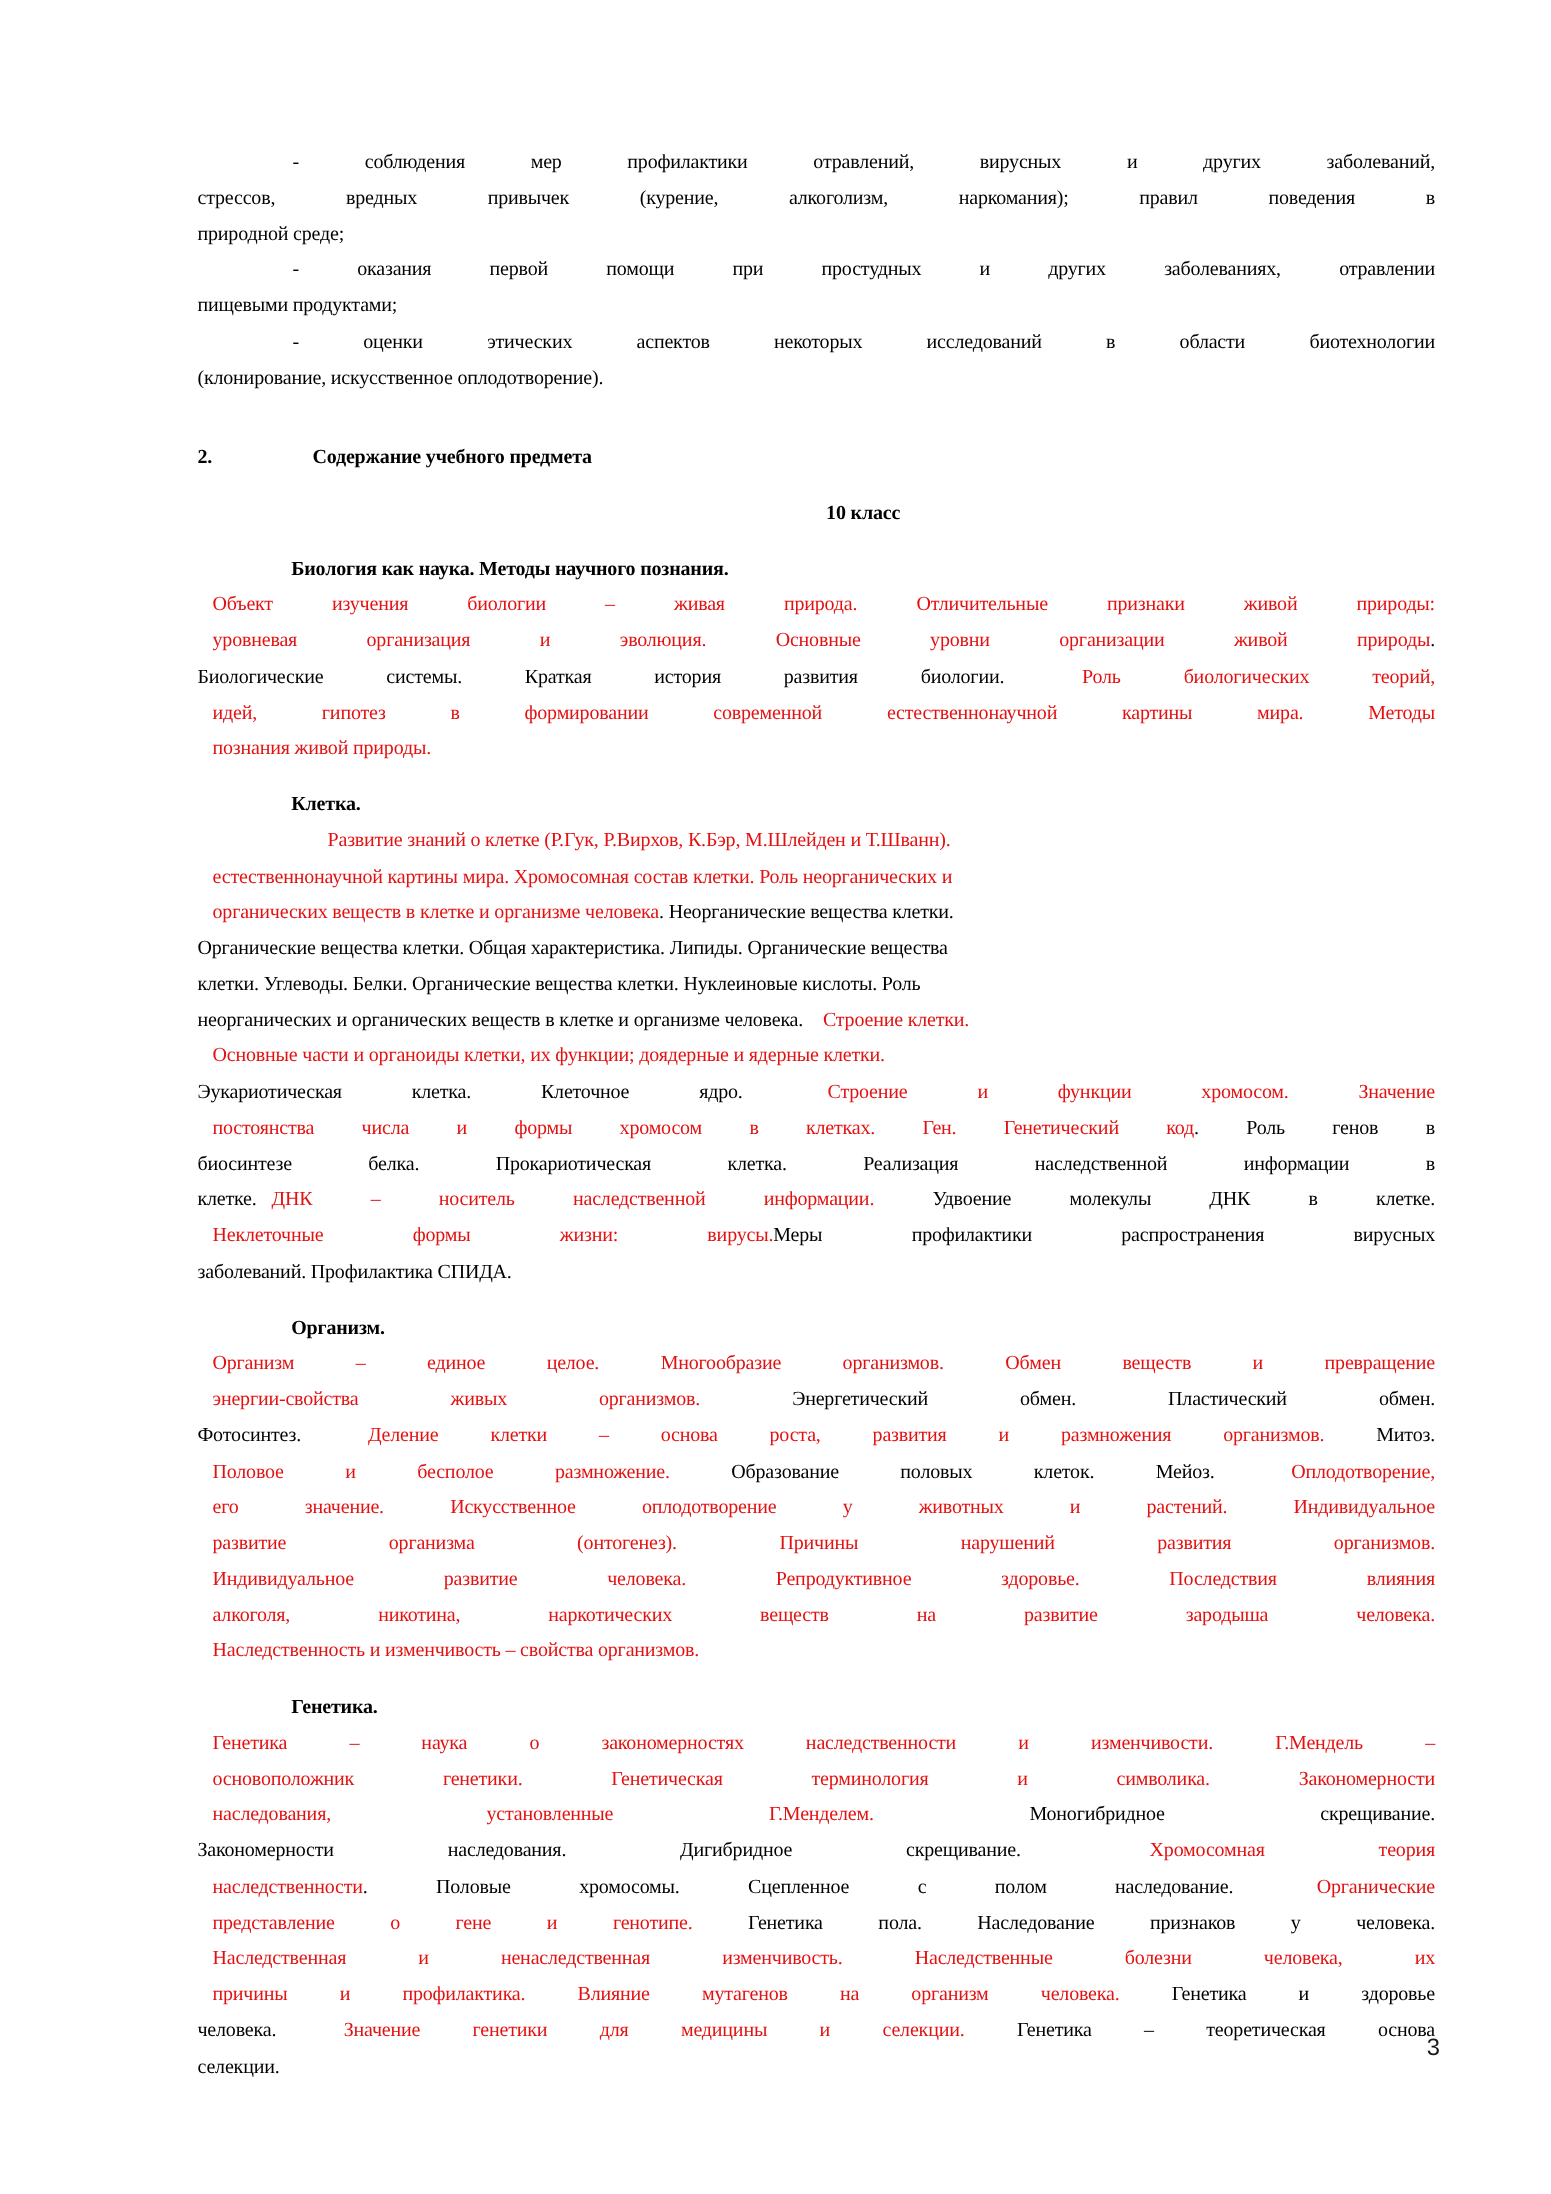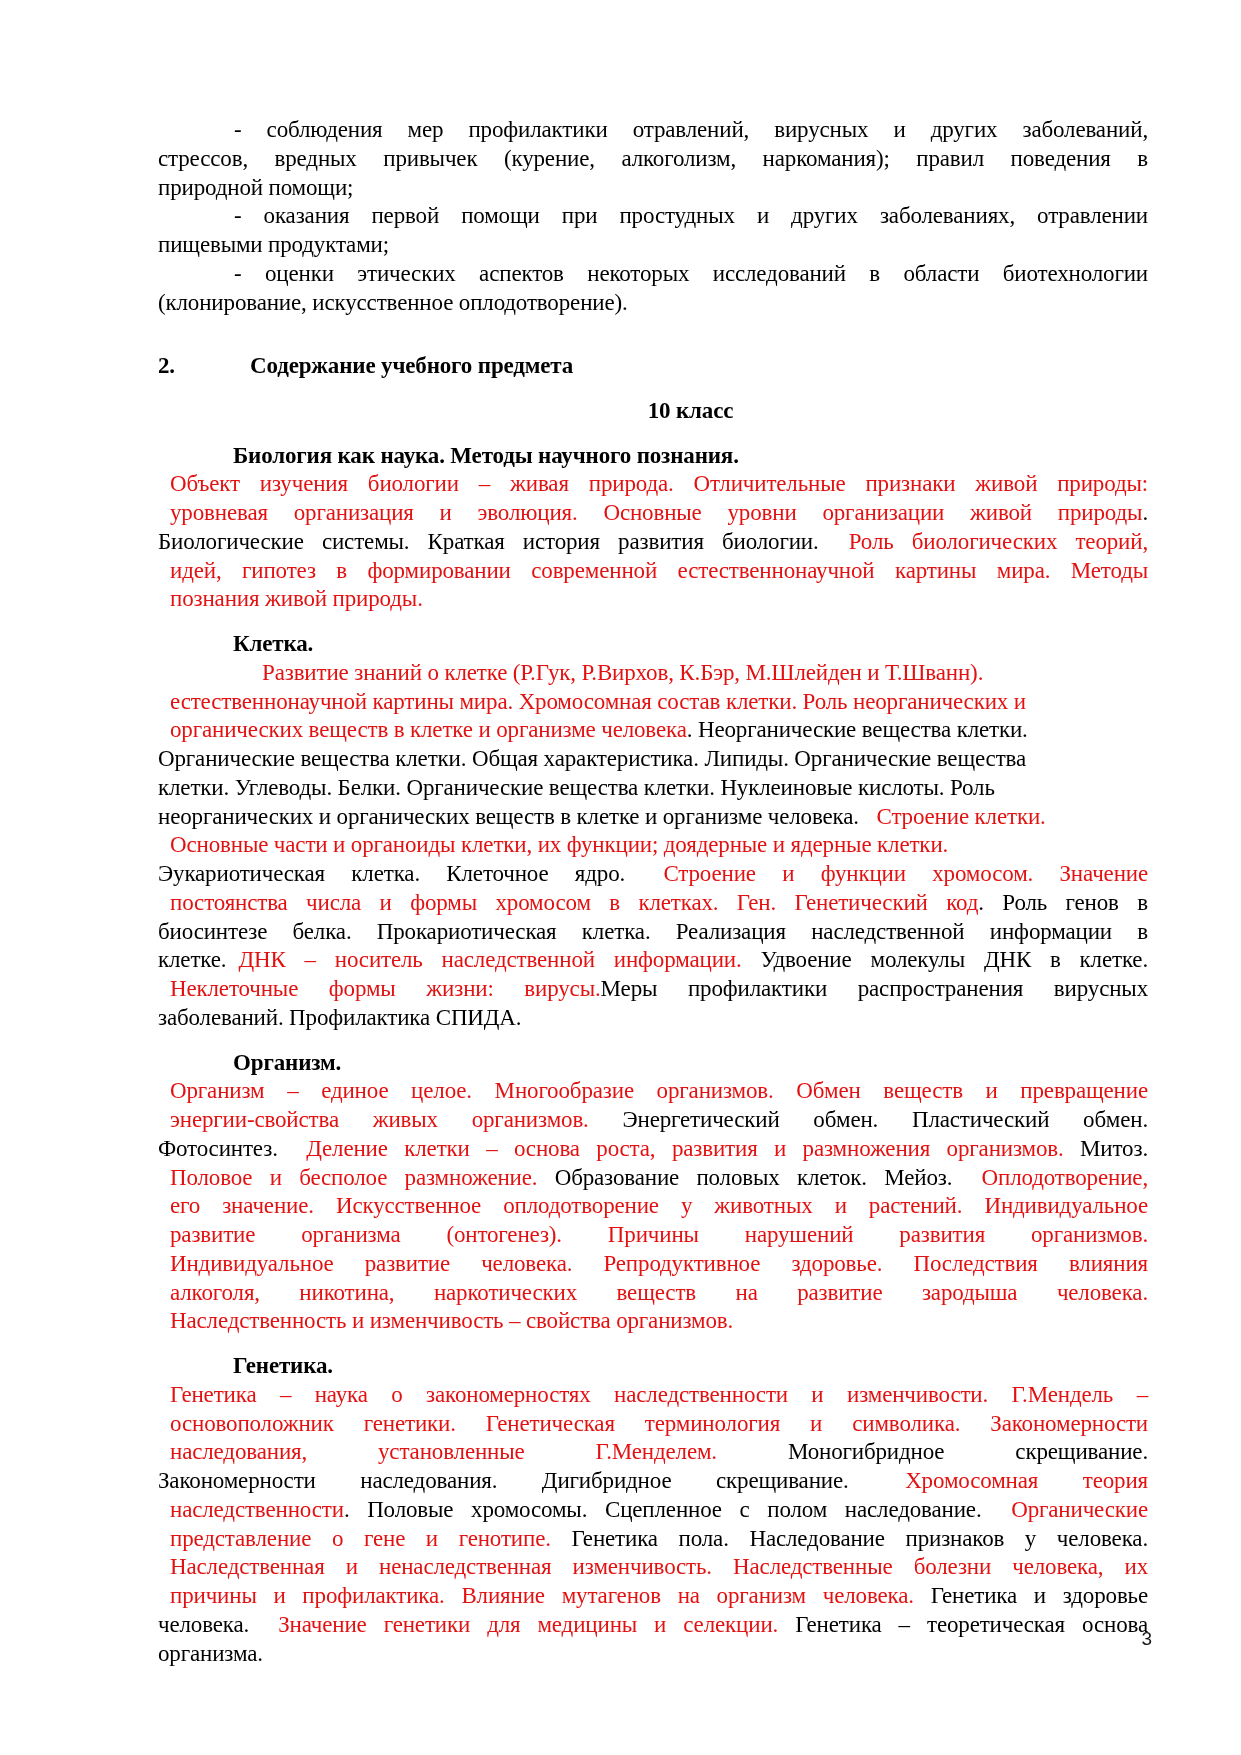--- a/index.html
+++ b/index.html
@@ -2,42 +2,42 @@
 <html lang="ru" style="--accent-red: #e31212;"><head>
 <meta charset="utf-8">
 <style>
   html,body { margin:0; padding:0; background:#ffffff; }
   .page {
     position:relative; width:1241px; height:1755px; background:#ffffff;
     font-family:"Liberation Serif","DejaVu Serif",serif; color:#000000; overflow:hidden;
   }
   .content {
     position:absolute; left:158px; top:116px; width:990px;
-    font-size:23px; line-height:28.75px; letter-spacing:-0.15px;
+    font-size:16px; line-height:28.75px; letter-spacing:-0.15px;
   }
   .line { min-height:28.75px; }
   .j { text-align:justify; text-align-last:justify; }
   .l { white-space:pre; text-align:left; }
   .c { text-align:center; text-align-last:center; padding-left:75px; }
   .bold { font-weight:bold;margin-top:16px; }
   .red { color:var(--accent-red,#e31212);margin-left:12px; }
   .num { display:inline-block; width:92px; }
   .page-number {
     position:absolute; left:1080px; top:1628px; width:72px; text-align:right;
     font-family:"Liberation Sans","DejaVu Sans",sans-serif; font-size:19px; color:#1a1a1a;
   }
 </style>
 </head>
 <body>
 
 <div class="page">
   <div class="content" id="doc-body">
       <div class="line j" style="padding-left: 76px;"><span>- соблюдения мер профилактики отравлений, вирусных и других заболеваний,</span></div>
       <div class="line j"><span>стрессов, вредных привычек (курение, алкоголизм, наркомания); правил поведения в</span></div>
-      <div class="line l"><span>природной помощи;</span></div>
+      <div class="line l"><span>природной среде;</span></div>
       <div class="line j" style="padding-left: 76px;"><span>- оказания первой помощи при простудных и других заболеваниях, отравлении</span></div>
       <div class="line l"><span>пищевыми продуктами;</span></div>
       <div class="line j" style="padding-left: 76px;"><span>- оценки этических аспектов некоторых исследований в области биотехнологии</span></div>
       <div class="line l"><span>(клонирование, искусственное оплодотворение).</span></div>
       <div class="line l bold" style="margin-top: 34.75px;"><span class="num">2.</span><span>Содержание учебного предмета</span></div>
       <div class="line c bold"><span>10 класс</span></div>
       <div class="line l bold" style="padding-left: 75px;"><span>Биология как наука. Методы научного познания.</span></div>
       <div class="line j"><span class="red">Объект изучения биологии – живая природа. Отличительные признаки живой природы:</span></div>
       <div class="line j"><span class="red">уровневая организация и эволюция. Основные уровни организации живой природы</span><span>.</span></div>
       <div class="line j"><span>Биологические системы. Краткая история развития биологии. </span><span class="red">Роль биологических теорий,</span></div>
@@ -70,16 +70,16 @@
       <div class="line l bold" style="padding-left: 75px;"><span>Генетика.</span></div>
       <div class="line j"><span class="red">Генетика – наука о закономерностях наследственности и изменчивости. Г.Мендель –</span></div>
       <div class="line j"><span class="red">основоположник генетики. Генетическая терминология и символика. Закономерности</span></div>
       <div class="line j"><span class="red">наследования, установленные Г.Менделем. </span><span>Моногибридное скрещивание.</span></div>
       <div class="line j"><span>Закономерности наследования. Дигибридное скрещивание. </span><span class="red">Хромосомная теория</span></div>
       <div class="line j"><span class="red">наследственности</span><span>. Половые хромосомы. Сцепленное с полом наследование. </span><span class="red">Органические</span></div>
       <div class="line j"><span class="red">представление о гене и генотипе. </span><span>Генетика пола. Наследование признаков у человека.</span></div>
       <div class="line j"><span class="red">Наследственная и ненаследственная изменчивость. Наследственные болезни человека, их</span></div>
       <div class="line j"><span class="red">причины и профилактика. Влияние мутагенов на организм человека. </span><span>Генетика и здоровье</span></div>
       <div class="line j"><span>человека. </span><span class="red">Значение генетики для медицины и селекции. </span><span>Генетика – теоретическая основа</span></div>
-      <div class="line l"><span>организма.</span></div>
+      <div class="line l"><span>селекции.</span></div>
     </div>
   <div class="page-number">3</div>
 </div>
 
 </body></html>

